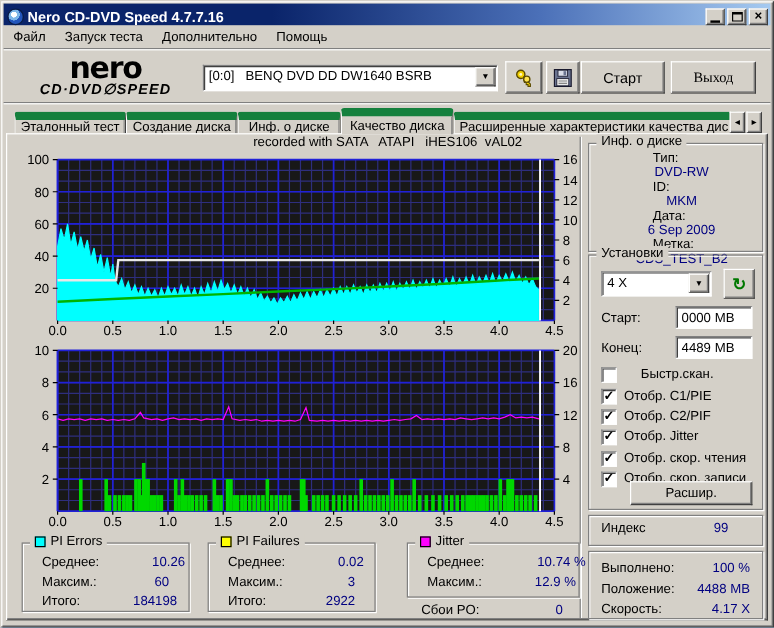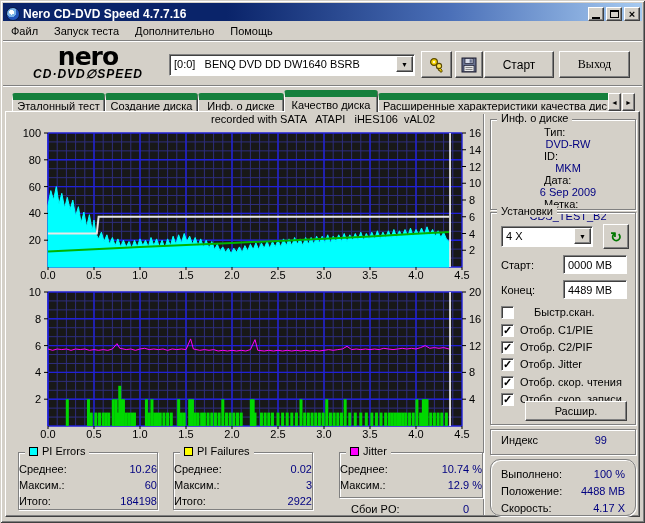--- a/index.html
+++ b/index.html
@@ -67,21 +67,21 @@
   .divider-v{position:absolute;left:477px;top:2px;height:401px;}
   
   .gbox{position:absolute;border:1px solid #808080;
     box-shadow:inset 1px 1px 0 #fff, 1px 1px 0 #fff;}
   .gbox-title{position:absolute;top:-8px;left:6px;background:#d4d0c8;padding:0 4px;
     display:flex;align-items:center;gap:4px;white-space:nowrap;font-size:11px;}
   .legend-sq{width:9px;height:9px;border:1px solid #000;display:inline-block;}
   .row{display:flex;justify-content:space-between;align-items:center;}
   .val{color:#000080;white-space:pre;}
   
-  .statbox .row{padding:0 0;height:16px;gap:44px;}
+  .statbox .row{padding:0 16px;height:16px;gap:44px;}
   .statbox{padding-top:8px;}
   .po-row{position:absolute;display:flex;justify-content:space-between;padding:0 10px 0 8px;width:136px;}
   
   .info-row{display:flex;padding:0 0 0 10px;height:24px;align-items:center;flex-direction:column;}
   .info-row .lbl{width:48px;}
   .settings-inner{position:relative;width:100%;height:100%;}
   .speed-combo{position:absolute;left:10px;top:13px;width:92px;height:21px;display:flex;}
   .refresh-btn{position:absolute;left:112px;top:11px;width:26px;height:25px;display:flex;align-items:center;justify-content:center;
     color:#007800;font-size:14px;font-weight:bold;}
   .set-lbl{position:absolute;left:10px;}
@@ -663,21 +663,21 @@
       </div>
     </div>
 
     <div class="gbox" style="left:484px;top:317px;width:146px;height:26px;">
       <div class="row index-row">
         <span>Индекс</span>
         <span class="val">99</span>
       </div>
     </div>
 
-    <div class="gbox" style="left:484px;top:347px;width:146px;height:57px;border-radius:10px;">
+    <div class="gbox" style="left:484px;top:347px;width:146px;height:57px;">
       <div class="panel-rows">
         <div class="row">
             <span>Выполнено:</span>
             <span class="val">100 %</span>
           </div>
         <div class="row">
             <span>Положение:</span>
             <span class="val">4488 MB</span>
           </div>
         <div class="row">

